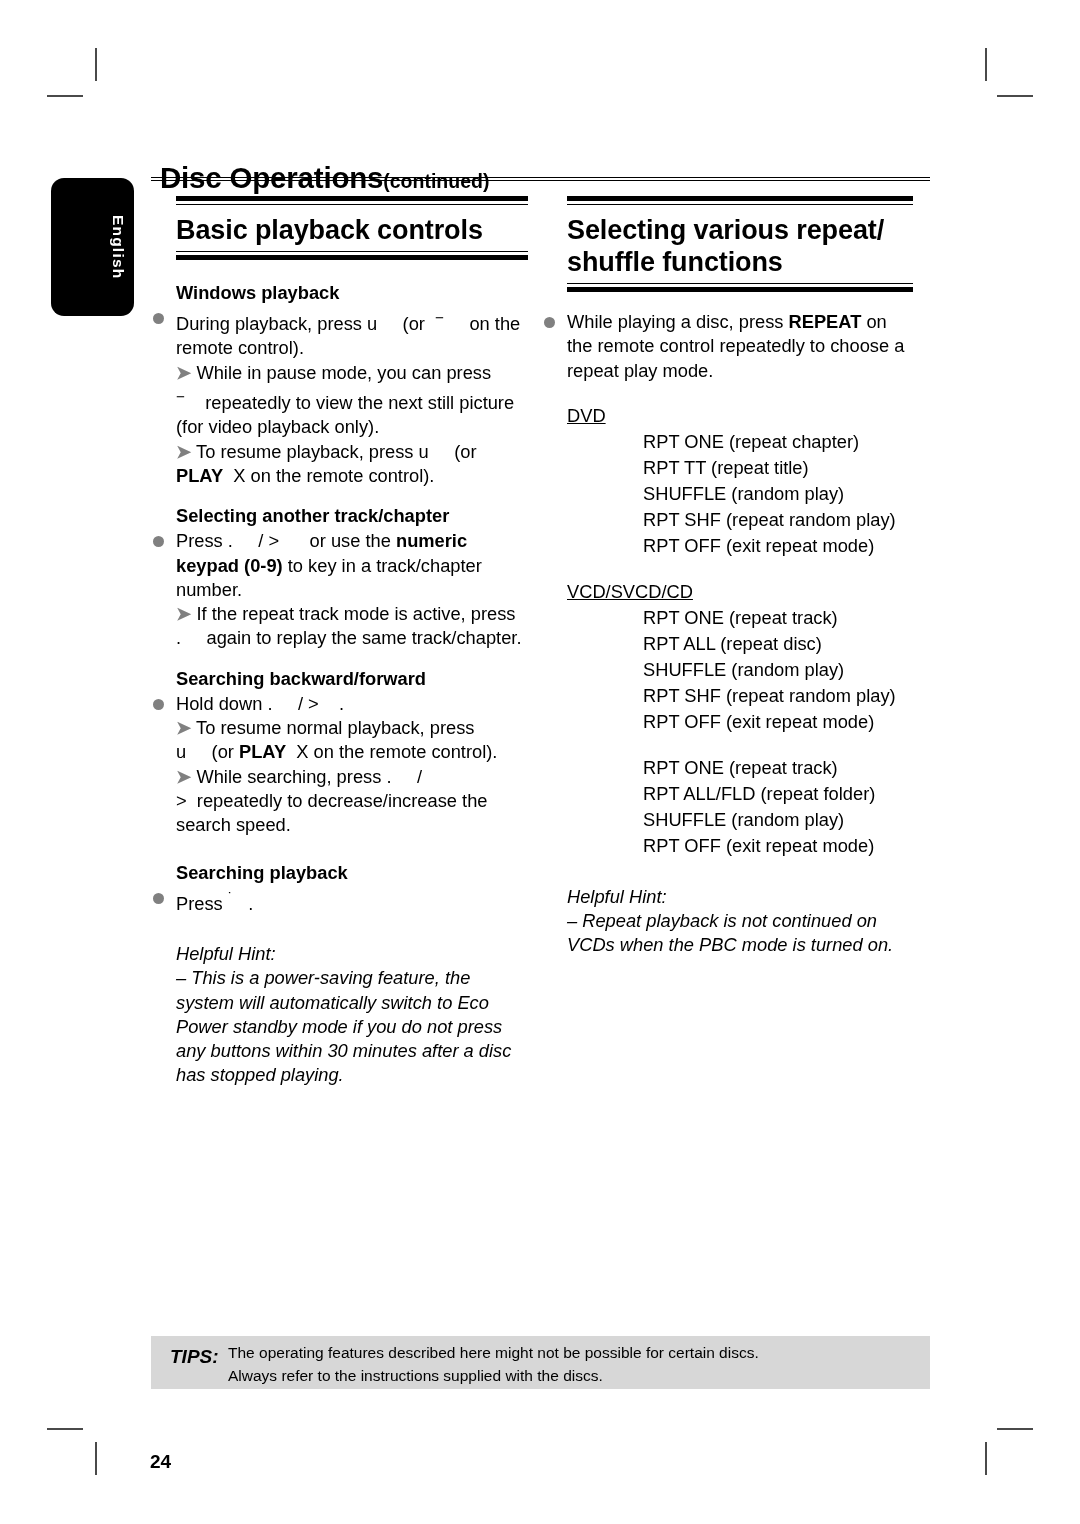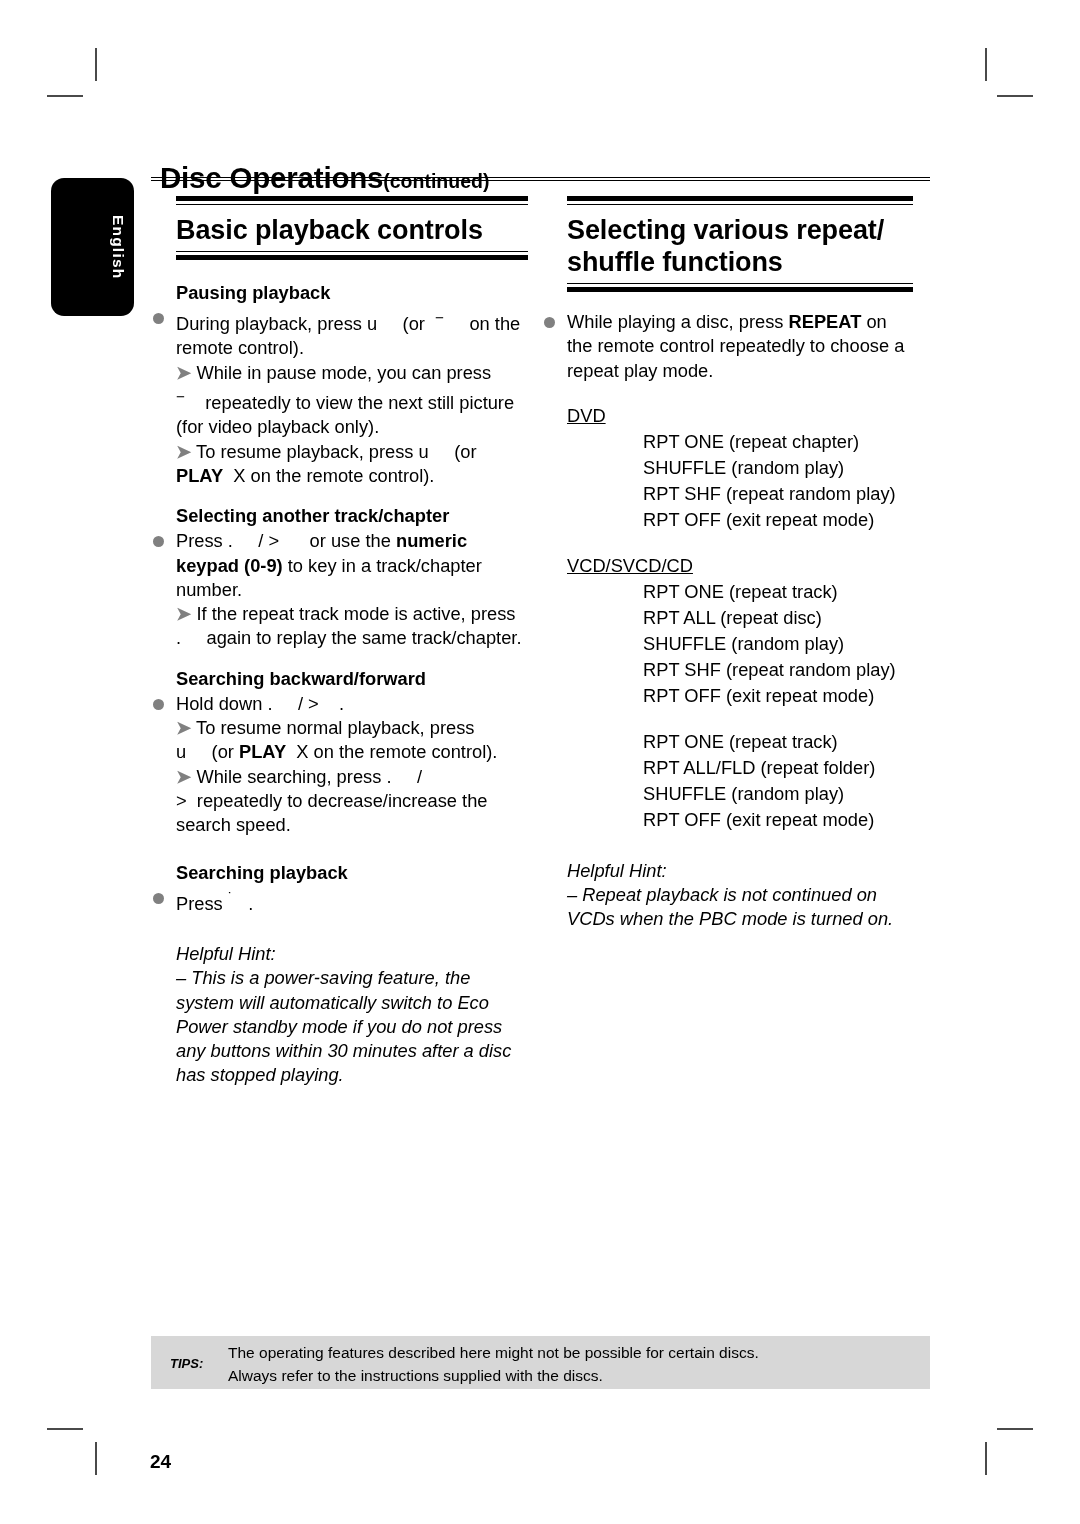--- a/index.html
+++ b/index.html
@@ -93,22 +93,22 @@
   #tips-band {
     position:absolute; left:151px; top:1336px;
     width:779px; height:53px;
     background:#d7d7d7;
   }
   #tips-inner {
     position:absolute; left:170px; top:1342px; width:760px;
     font-size:15.5px; line-height:22.5px;
   }
   #tips-label {
-    position:absolute; left:0; top:11px;
-    font-style:italic; font-weight:bold; font-size:13px;
+    position:absolute; left:0; top:4px;
+    font-style:italic; font-weight:bold; font-size:19px;
   }
   #tips-lines { padding-left:58px; }
 
   #page-number {
     position:absolute; left:150px; top:1451px;
     font-size:19px; font-weight:bold;
   }
 </style>
 </head>
 <body>
@@ -133,21 +133,21 @@
 </div>
 <div id="title-rule"></div>
 
 <div class="col" id="col-left">
   <div class="rule-top"></div>
   <div class="col-title">Basic playback controls</div>
   <div class="rule-bottom"></div>
 
   <div class="body">
 
-    <div class="sub-head">Pausing playback</div>
+    <div class="sub-head">Windows playback</div>
     <div class="para">
       <span class="bullet"></span>
       <div class="para-body">During playback, press u&nbsp;&nbsp;&nbsp;&nbsp;&nbsp;(or&nbsp;&nbsp;<sup>−</sup>&nbsp;&nbsp;&nbsp;&nbsp;&nbsp;on the remote control).</div>
       <div><span class="arrow">➤</span> While in pause mode, you can press<br><sup>−</sup>&nbsp;&nbsp;&nbsp;&nbsp;repeatedly to view the next still picture (for video playback only).</div>
       <div><span class="arrow">➤</span> To resume playback, press u&nbsp;&nbsp;&nbsp;&nbsp;&nbsp;(or <span class="b">PLAY</span>&nbsp;&nbsp;X on the remote control).</div>
     </div>
 
     <div class="gap-s"></div>
 
     <div class="sub-head">Selecting another track/chapter</div>
@@ -195,20 +195,21 @@
     <div class="para">
       <span class="bullet"></span>
       <div class="para-body">While playing a disc, press <span class="b">REPEAT</span> on the remote control repeatedly to choose a repeat play mode.</div>
     </div>
 
     <div class="gap-m"></div>
 
     <div class="fmt-head">DVD</div>
     <div class="indent-list">
       <div>RPT ONE (repeat chapter)</div>
+      <div>RPT TT (repeat title)</div>
       <div>SHUFFLE (random play)</div>
       <div>RPT SHF (repeat random play)</div>
       <div>RPT OFF (exit repeat mode)</div>
     </div>
 
     <div class="gap-m"></div>
 
     <div class="fmt-head">VCD/SVCD/CD</div>
     <div class="indent-list">
       <div>RPT ONE (repeat track)</div>

